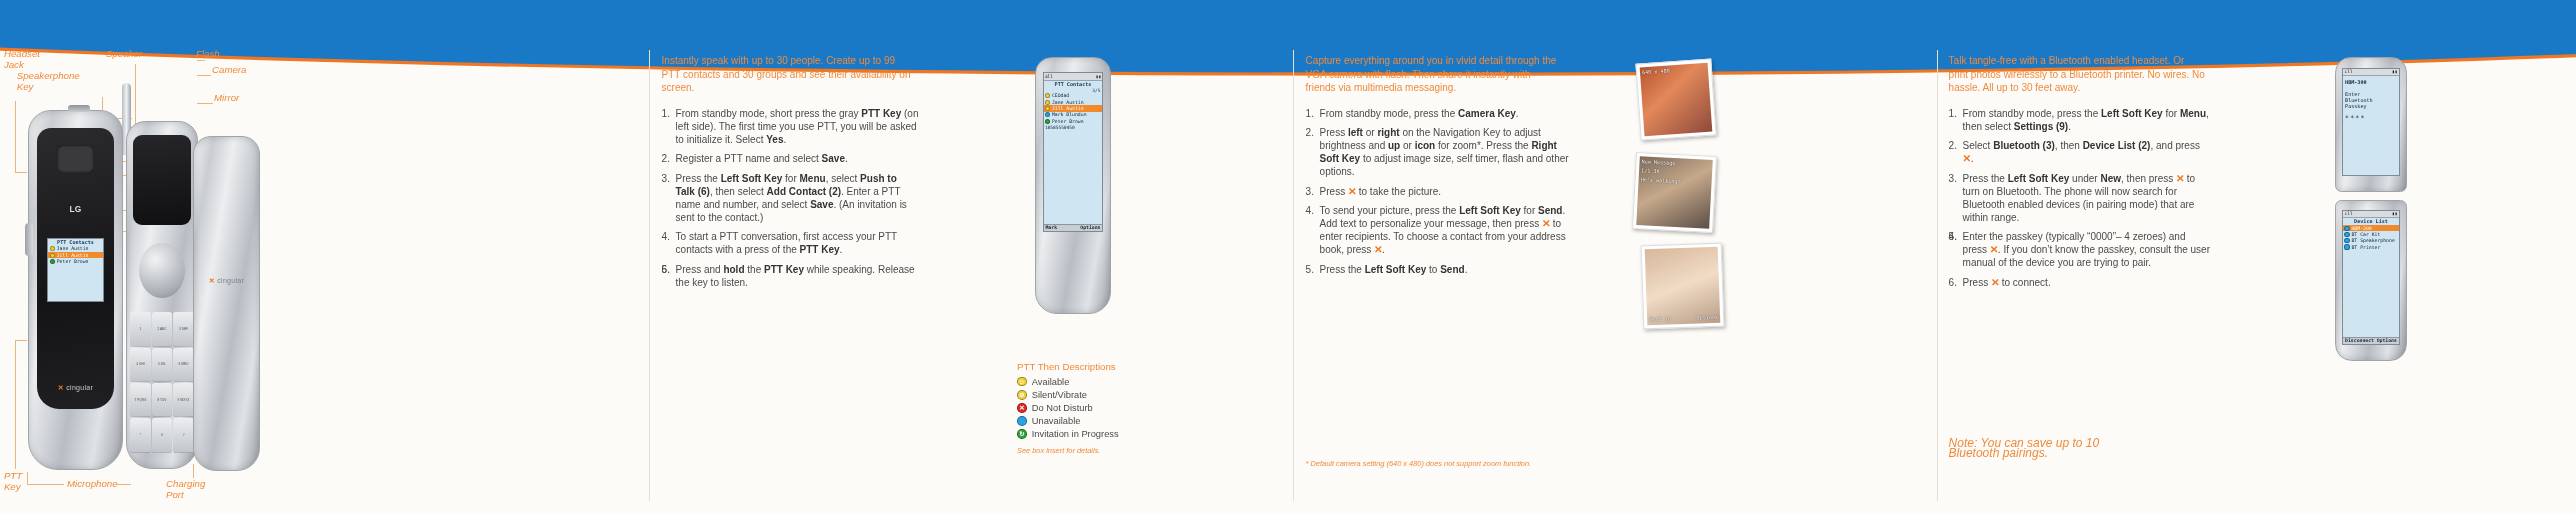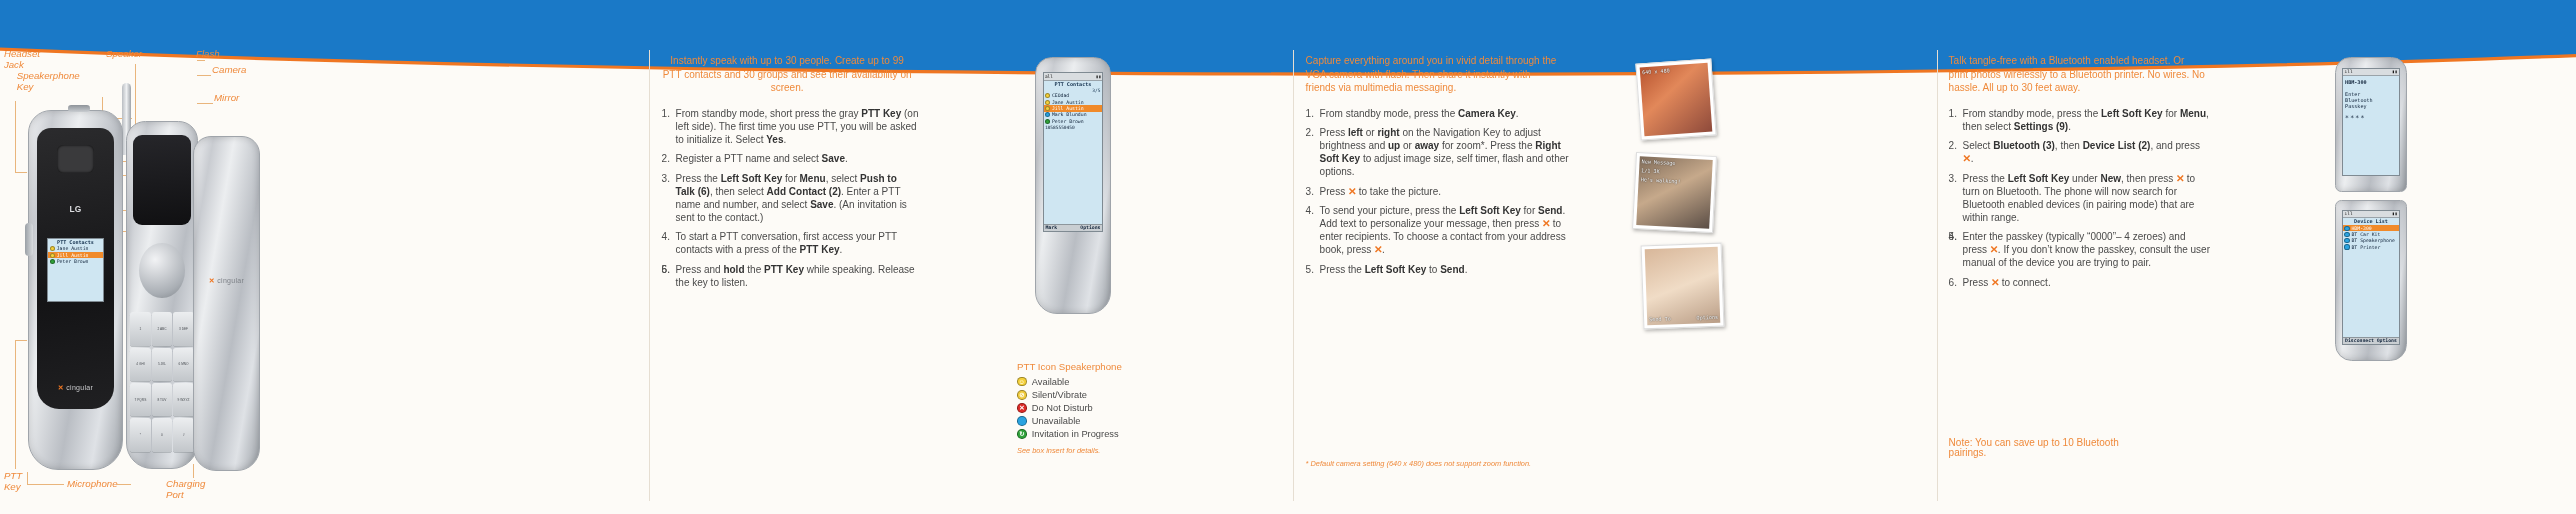--- a/index.html
+++ b/index.html
@@ -37,21 +37,21 @@
     color: #ef8a3c; font-size: 10px; line-height: 13.5px; font-weight: 500;
   }
   .steps { position: absolute; font-size: 10px; line-height: 13px; color: #4a4a4a; }
   .steps li { list-style: none; position: relative; padding-left: 14px; margin-bottom: 6.4px; }
   .steps li .num { position: absolute; left: 0; top: 0; color: #4a4a4a; }
   .steps b { font-weight: bold; color: #333; }
   .xglyph { color: #ef7622; font-weight: bold; font-size: 10.3px; letter-spacing: -0.6px; }
   .footnote {
     position: absolute; color: #ef8a3c; font-size: 7.4px; font-style: italic;
   }
-  .note { position: absolute; color: #ef8a3c; font-size: 10px; line-height: 10.3px; }
+  .note { position: absolute; color: #ef8a3c; font-size: 12px; font-style: italic; line-height: 10.3px; }
 
   
   .callout {
     position: absolute; color: #ef8a3c; font-size: 9.7px; font-style: italic;
     line-height: 11px; white-space: pre-line;
   }
   .callout.r { text-align: right; }
   .leader { position: absolute; background: #e9b57c; }
   .leader.h { height: 0.6px; }
   .leader.v { width: 0.6px; }
@@ -242,33 +242,33 @@
         </div>
     </div>
 
     <div class="phone" style="left:193px; top:97px; width:67px; height:335px;">
       <div class="phone-body" style="border-radius:18px 18px 23px 23px;"></div>
       <div class="cing" style="top:42%;color:#7d8187;"><span class="x">✕</span> <span>cingular</span></div>
     </div>
   </div>
 
   <div class="panel p2">
-    <div class="intro" style="left:11.6px; top:15.4px; width:251px;text-align:center;">Instantly speak with up to 30 people. Create up to 99 PTT contacts and 30 groups and see their availability on screen.</div>
+    <div class="intro" style="left:11.6px; top:15.4px; width:251px;">Instantly speak with up to 30 people. Create up to 99 PTT contacts and 30 groups and see their availability on screen.</div>
 
     <ol class="steps" id="ptt-steps" style="left:11.6px; top:68px; width:257px;">
         <li><span class="num">1.</span><span>From standby mode, short press the gray <b>PTT Key</b> (on left side). The first time you use PTT, you will be asked to initialize it. Select <b>Yes</b>.</span></li>
         <li><span class="num">2.</span><span>Register a PTT name and select <b>Save</b>.</span></li>
         <li><span class="num">3.</span><span>Press the <b>Left Soft Key</b> for <b>Menu</b>, select <b>Push to Talk (6)</b>, then select <b>Add Contact (2)</b>. Enter a PTT name and number, and select <b>Save</b>. (An invitation is sent to the contact.)</span></li>
         <li><span class="num">4.</span><span>To start a PTT conversation, first access your PTT contacts with a press of the <b>PTT Key</b>.</span></li>
         <li><span class="num">5.</span></li>
         <li><span class="num">6.</span><span>Press and <b>hold</b> the <b>PTT Key</b> while speaking. Release the key to listen.</span></li>
       </ol>
 
     <div class="legend" style="left:367px; top:322px; width:167px;">
-      <h4>PTT Icon Speakerphone</h4>
+      <h4>PTT Then Descriptions</h4>
       <div id="ptt-legend-items">
           <div class="li">
             <span class="ic" style="background: rgb(245, 209, 58);">☺</span>
             <span>Available</span>
           </div>
           <div class="li">
             <span class="ic" style="background: rgb(240, 203, 60);">⊘</span>
             <span>Silent/Vibrate</span>
           </div>
           <div class="li">
@@ -325,21 +325,21 @@
         </div>
       </div>
     </div>
   </div>
 
   <div class="panel p3">
     <div class="intro" style="left:11.6px; top:15.4px; width:257px;">Capture everything around you in vivid detail through the VGA camera with flash. Then share it instantly with friends via multimedia messaging.</div>
 
     <ol class="steps" id="cam-steps" style="left:11.6px; top:68px; width:264px;">
         <li><span class="num">1.</span><span>From standby mode, press the <b>Camera Key</b>.</span></li>
-        <li><span class="num">2.</span><span>Press <b>left</b> or <b>right</b> on the Navigation Key to adjust brightness and <b>up</b> or <b>away</b> for zoom*. Press the <b>Right Soft Key</b> to adjust image size, self timer, flash and other options.</span></li>
+        <li><span class="num">2.</span><span>Press <b>left</b> or <b>right</b> on the Navigation Key to adjust brightness and <b>up</b> or <b>icon</b> for zoom*. Press the <b>Right Soft Key</b> to adjust image size, self timer, flash and other options.</span></li>
         <li><span class="num">3.</span><span>Press <span class="xglyph">✕</span> to take the picture.</span></li>
         <li><span class="num">4.</span><span>To send your picture, press the <b>Left Soft Key</b> for <b>Send</b>. Add text to personalize your message, then press <span class="xglyph">✕</span> to enter recipients. To choose a contact from your address book, press <span class="xglyph">✕</span>.</span></li>
         <li><span class="num">5.</span><span>Press the <b>Left Soft Key</b> to <b>Send</b>.</span></li>
       </ol>
 
     <div class="footnote" style="left:11.6px; top:420px; width:296px;">* Default camera setting (640 x 480) does not support zoom function.</div>
 
     <div class="polaroid" style="left:344px; top:22px; width:76px; height:77px; transform:rotate(-4deg);">
       <div class="ph" style="background:linear-gradient(140deg,#b7532f,#e2885a 40%,#8e4a3b);"></div>
       <div class="cap" style="left:5.1px; top:5.1px;">640 x 480</div>

